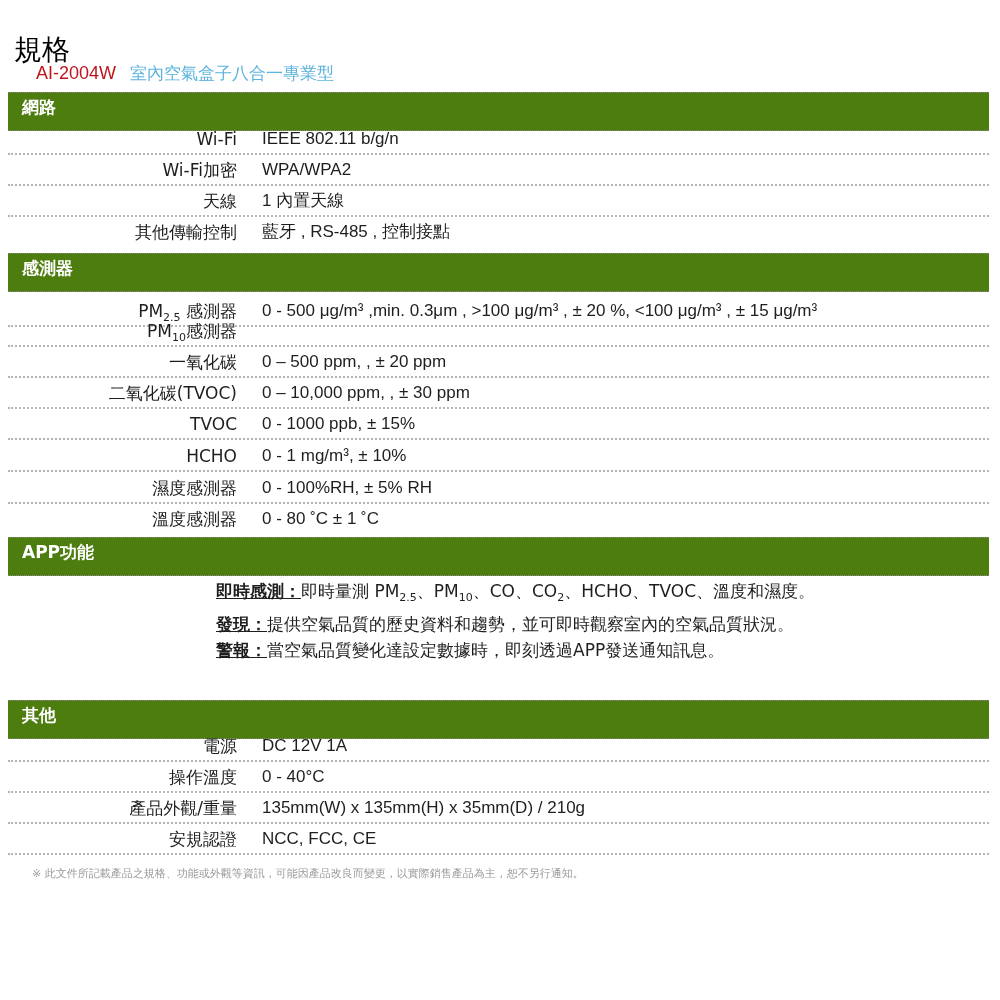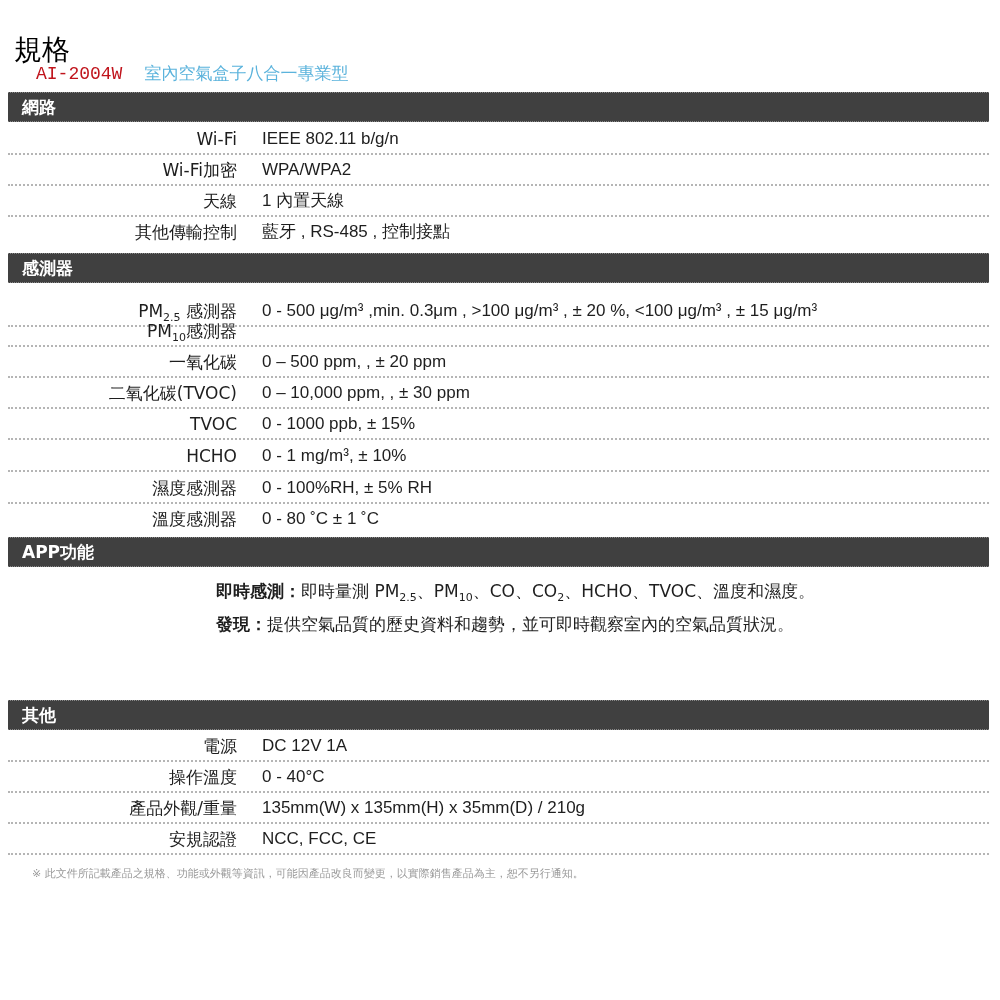--- a/index.html
+++ b/index.html
@@ -1,31 +1,31 @@
 <!DOCTYPE html>
 <html><head>
 <meta charset="utf-8">
 <style>
   html, body { margin: 0; padding: 0; background: #ffffff; }
   body { width: 1000px; height: 1000px; position: relative; overflow: hidden;
          font-family: "DejaVu Sans", "Liberation Sans", sans-serif; color: #1e1e1e; }
   .title-block { position: absolute; left: 14px; top: 38px; }
   .title-main { font-size: 28px; font-weight: normal; color: #000000; line-height: 24px; }
   .title-sub { position: absolute; left: 22px; top: 24px; white-space: nowrap; font-size: 17px; line-height: 22px; }
-  .model { color: #c0141c; margin-right: 22px; font-family: Liberation Mono, monospace; font-size: 18px; }
+  .model { color: #c0141c; margin-right: 14px; font-family: Liberation Sans, sans-serif; font-size: 18px; }
   .product { color: #5bb3dc; }
-  .section-bar { position: absolute; left: 8px; width: 981px; height: 30px; background: #404040;
+  .section-bar { position: absolute; left: 8px; width: 981px; height: 39px; background: #4d7c0f;
                  border-top: 1px dotted #888; border-bottom: 1px dotted #888; box-sizing: border-box; }
   .section-bar span { position: absolute; left: 14px; top: 3px; color: #ffffff; font-weight: bold; font-size: 17px; line-height: 22px; }
   .row { position: absolute; left: 8px; width: 981px; height: 31px; border-bottom: 2px dotted #b5b5b5; box-sizing: border-box; }
   .row .lbl { position: absolute; right: calc(981px - 229px); top: 4px; text-align: left; white-space: nowrap; font-size: 17px; line-height: 22px; }
   .row .val { position: absolute; left: 254px; top: 4px; white-space: nowrap; font-size: 17px; line-height: 22px; font-family: "Liberation Sans", "DejaVu Sans", sans-serif; text-align: center; }
   .row .lbl sub { font-size: 11px; }
   .app-block { position: absolute; left: 216px; top: 578px; font-size: 17px; line-height: 26px; white-space: nowrap; }
-  .app-line b { font-weight: bold; }
+  .app-line b { font-weight: bold; text-decoration: underline; }
   .app-line sub { font-size: 11px; }
   .footnote { position: absolute; left: 32px; top: 866px; font-size: 11px; color: #9a9a9a; white-space: nowrap; }
 </style>
 </head>
 <body>
 
 <div class="title-block">
   <div class="title-main">規格</div>
   <div class="title-sub">
     <span class="model">AI-2004W</span><span class="product">室內空氣盒子八合一專業型</span>
@@ -90,20 +90,23 @@
 <div class="section-bar" style="top:537px">
   <span>APP功能</span>
 </div>
 <div class="app-block">
   <div class="app-line">
     <b>即時感測：</b><span>即時量測 PM</span><sub>2.5</sub><span>、PM</span><sub>10</sub><span>、CO、CO</span><sub>2</sub><span>、HCHO、TVOC、溫度和濕度。</span>
   </div>
   <div class="app-line">
     <b>發現：</b><span>提供空氣品質的歷史資料和趨勢，並可即時觀察室內的空氣品質狀況。</span>
   </div>
+  <div class="app-line">
+    <b>警報：</b><span>當空氣品質變化達設定數據時，即刻透過APP發送通知訊息。</span>
+  </div>
 </div>
 
 <div class="section-bar" style="top:700px">
   <span>其他</span>
 </div>
 <div class="row" style="top:731px">
   <span class="lbl">電源</span>
   <span class="val">DC 12V 1A</span>
 </div>
 <div class="row" style="top:762px">

